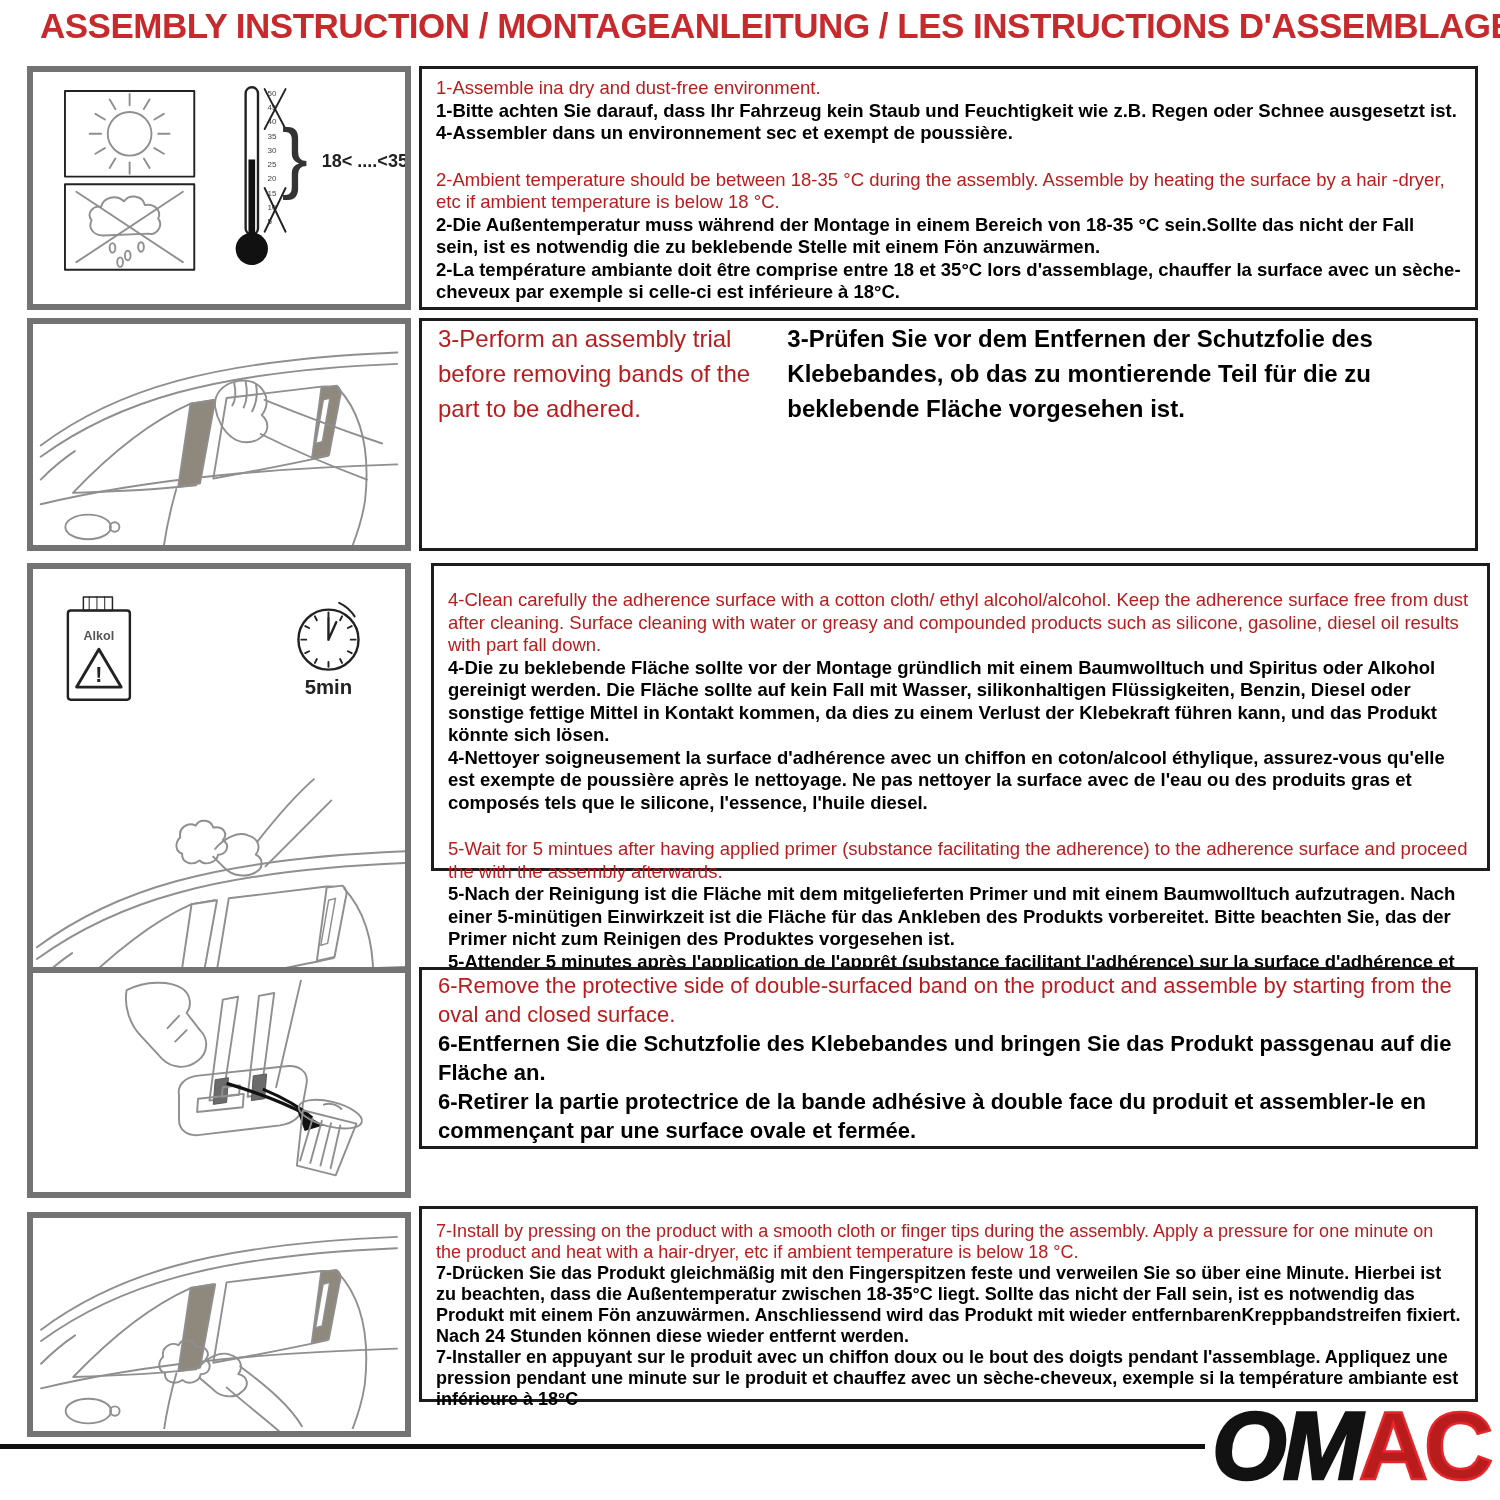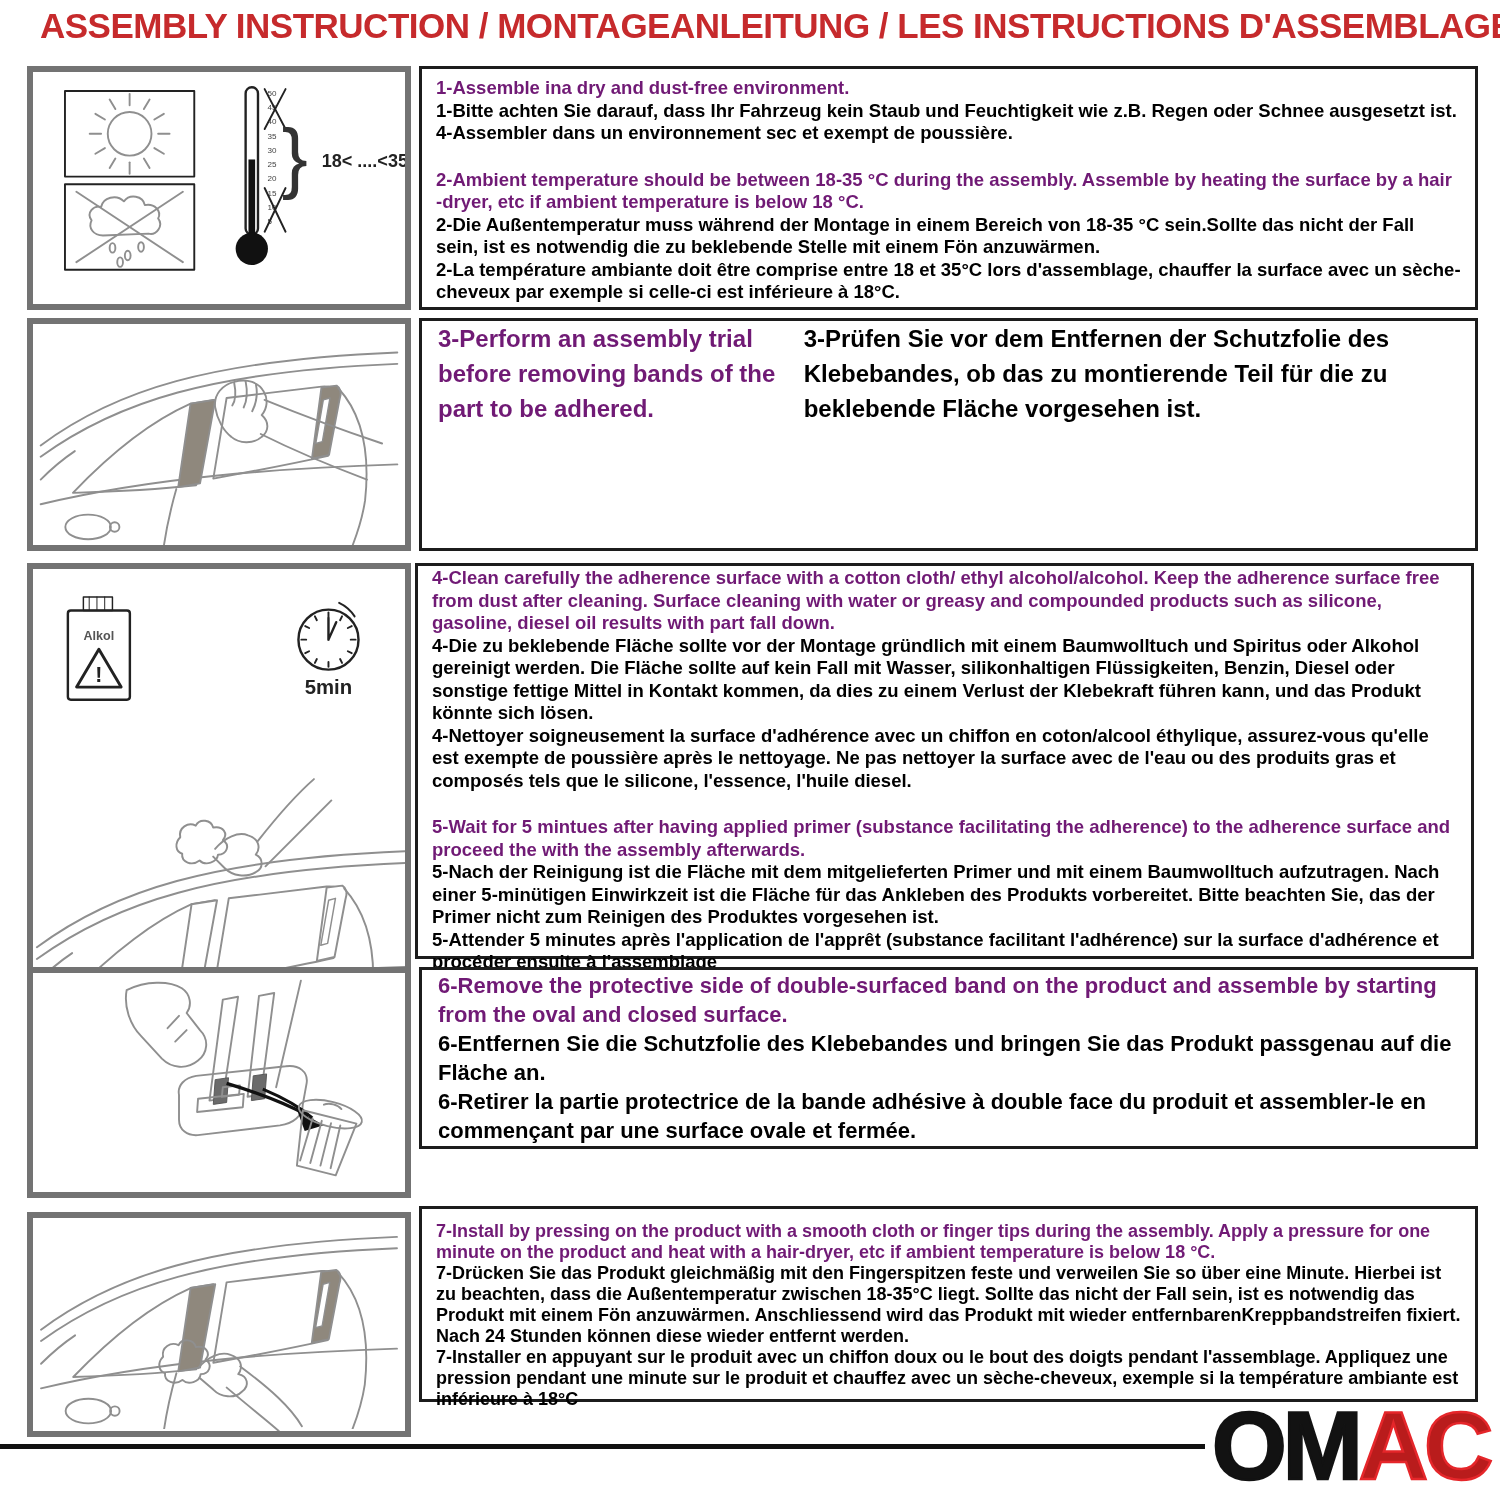--- a/index.html
+++ b/index.html
@@ -8,40 +8,40 @@
   .title{position:absolute;left:40px;top:6px;width:1450px;
          font-size:35px;font-weight:800;color:#c62a2c;letter-spacing:-0.5px;white-space:nowrap;}
   .box{position:absolute;box-sizing:border-box;background:#fff;}
   .ill{border:6px solid #737373;}
   .txt{border:3px solid #1c1c1c;}
   .ill1{left:27px;top:66px;width:384px;height:244px;}
   .txt1{left:419px;top:66px;width:1059px;height:244px;padding:8px 14px;}
   .ill2{left:27px;top:318px;width:384px;height:233px;}
   .txt2{left:419px;top:318px;width:1059px;height:233px;padding:0 16px;display:flex;flex-direction:row;justify-content:center;}
   .ill3{left:27px;top:563px;width:384px;height:440px;}
-  .txt3{left:415px;top:563px;width:1059px;height:396px;padding:1px 14px;}
+  .txt3{left:431px;top:563px;width:1059px;height:308px;padding:23px 14px;}
   .ill4{left:27px;top:967px;width:384px;height:231px;}
   .txt4{left:419px;top:967px;width:1059px;height:182px;padding:0 16px;display:flex;flex-direction:column;justify-content:center;}
   .ill5{left:27px;top:1212px;width:384px;height:225px;}
   .txt5{left:419px;top:1206px;width:1059px;height:196px;padding:12px 14px;}
   .txt p{margin:0;color:#000000;font-weight:700;}
-  .txt p.b{color:#701a75;font-weight:700;}
+  .txt p.b{color:#b91c1c;font-weight:400;}
   .fs-s p{font-size:18.5px;line-height:22.5px;}
   .txt5.fs-s p{font-size:18px;line-height:21px;}
   .fs-l2 p{font-size:24px;line-height:35px;}
   .fs-l4 p{font-size:22px;line-height:29px;}
   .gap{margin-top:24px !important;}
   .ill svg{display:block;width:100%;height:100%;}
   .lineart{stroke:#8f8f8f;stroke-width:2;fill:none;stroke-linecap:round;stroke-linejoin:round;}
   .ink{stroke:#222;fill:none;stroke-linecap:round;stroke-linejoin:round;}
   .bottom-rule{position:absolute;left:0;top:1444px;width:1205px;height:5px;background:#111;}
   .logo{position:absolute;left:1212px;top:1394px;width:286px;height:104px;
         font-size:96px;font-weight:800;letter-spacing:-4px;line-height:104px;white-space:nowrap;
         -webkit-text-stroke:2.5px currentColor;}
-  .logo .lg-black{color:#121212;-webkit-text-stroke:2.5px #121212;}
+  .logo .lg-black{color:#121212;font-style:italic;-webkit-text-stroke:2.5px #121212;}
   .logo .lg-red{color:#b91c1c;-webkit-text-stroke:2.5px #e5262a;}
   svg text{font-family:"Liberation Sans", sans-serif;}
 </style>
 </head>
 <body>
 
 <svg width="0" height="0" style="position:absolute" aria-hidden="true">
   <symbol id="car" viewBox="0 0 380 225">
     <g class="lineart">
       <path d="M2,120 C80,62 180,30 378,22"></path>

